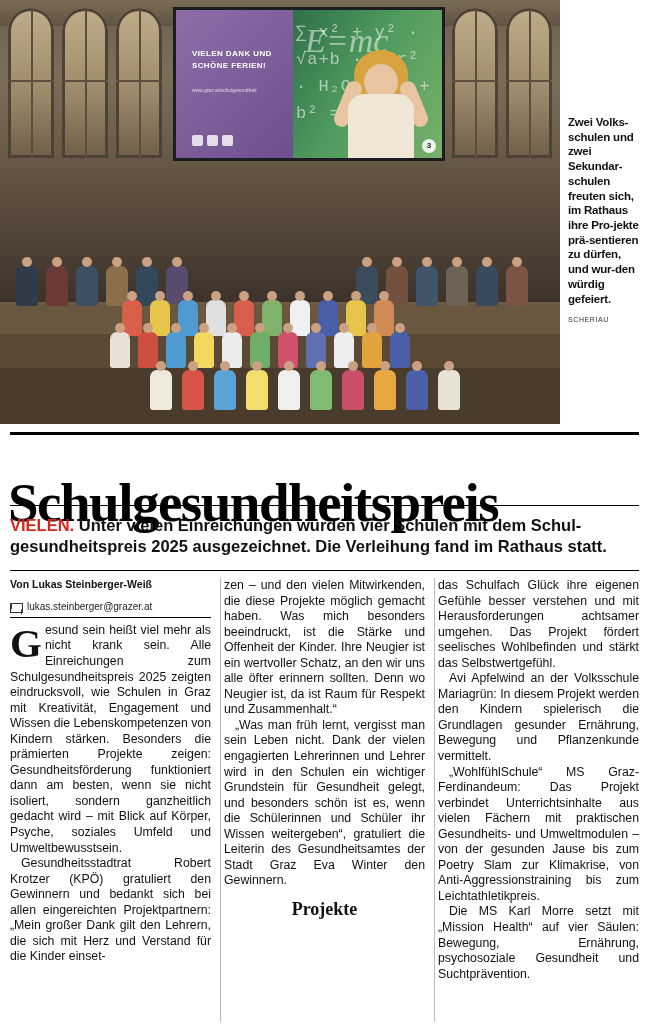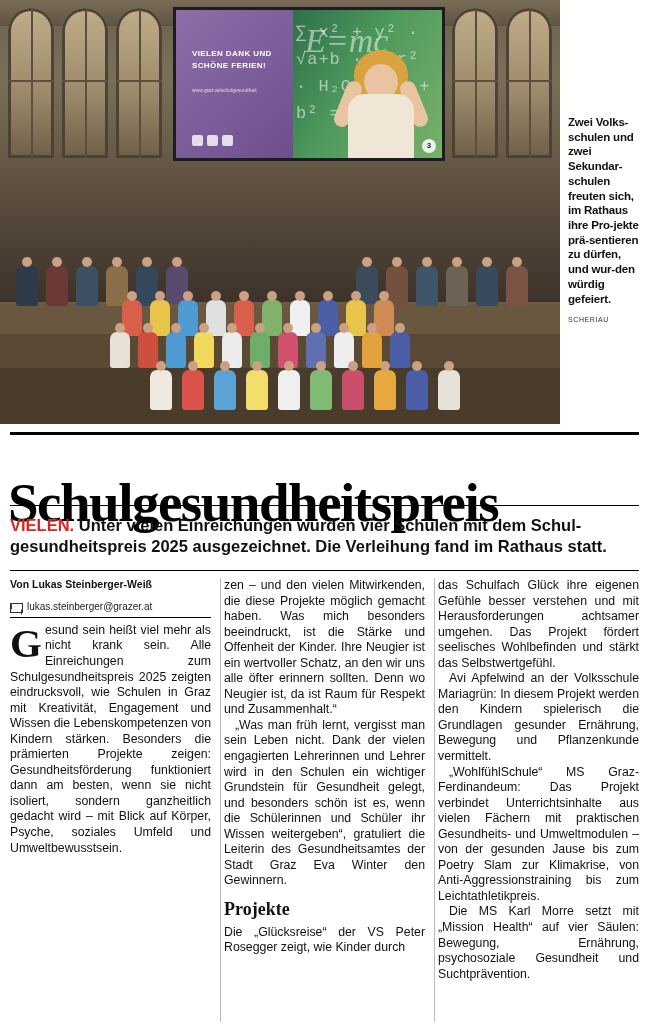--- a/index.html
+++ b/index.html
@@ -375,20 +375,21 @@
     font-weight: bold;
     font-size: 41px;
     line-height: 32px;
     padding: 3px 3px 0 0;
     margin-top: 1px;
   }
   .subhead {
     font-family: "Liberation Serif", serif;
     font-weight: bold;
     font-size: 18px;
+    text-align: center;
     margin: 9px 0 4px 0;
   }
   .divider-v {
     position: absolute;
     top: 578px;
     width: 1px;
     height: 444px;
     background: #bbb;
   }
 </style>
@@ -593,27 +594,27 @@
   <div class="columns">
 
     <div class="col">
       <div class="byline">Von Lukas Steinberger-Weiß</div>
       <div class="mail">
         <span class="env"></span>
         <span>lukas.steinberger@grazer.at</span>
       </div>
       <div class="byline-rule"></div>
       <p class="first"><span class="dropcap">G</span><span>esund sein heißt viel mehr als nicht krank sein. Alle Einreichungen zum Schulgesundheitspreis 2025 zeigten eindrucksvoll, wie Schulen in Graz mit Kreativität, Engagement und Wissen die Lebenskompetenzen von Kindern stärken. Besonders die prämierten Projekte zeigen: Gesundheitsförderung funktioniert dann am besten, wenn sie nicht isoliert, sondern ganzheitlich gedacht wird – mit Blick auf Körper, Psyche, soziales Umfeld und Umweltbewusstsein.</span></p>
+      <p>Gesundheitsstadtrat Robert Krotzer (KPÖ) gratuliert den Gewinnern und bedankt sich bei allen eingereichten Projektpartnern: „Mein großer Dank gilt den Lehrern, die sich mit Herz und Verstand für die Kinder einset-</p>
     </div>
 
     <div class="col">
       <p class="first">zen – und den vielen Mitwirkenden, die diese Projekte möglich gemacht haben. Was mich besonders beeindruckt, ist die Stärke und Offenheit der Kinder. Ihre Neugier ist ein wertvoller Schatz, an den wir uns alle öfter erinnern sollten. Denn wo Neugier ist, da ist Raum für Respekt und Zusammenhalt.“</p>
       <p>„Was man früh lernt, vergisst man sein Leben nicht. Dank der vielen engagierten Lehrerinnen und Lehrer wird in den Schulen ein wichtiger Grundstein für Gesundheit gelegt, und besonders schön ist es, wenn die Schülerinnen und Schüler ihr Wissen weitergeben“, gratuliert die Leiterin des Gesundheitsamtes der Stadt Graz Eva Winter den Gewinnern.</p>
       <div class="subhead">Projekte</div>
-      <p class="first">Die „Glücksreise“ der VS Peter Rosegger zeigt, wie Kinder durch</p>
     </div>
 
     <div class="col">
       <p class="first">das Schulfach Glück ihre eigenen Gefühle besser verstehen und mit Herausforderungen achtsamer umgehen. Das Projekt fördert seelisches Wohlbefinden und stärkt das Selbstwertgefühl.</p>
       <p>Avi Apfelwind an der Volksschule Mariagrün: In diesem Projekt werden den Kindern spielerisch die Grundlagen gesunder Ernährung, Bewegung und Pflanzenkunde vermittelt.</p>
       <p>„WohlfühlSchule“ MS Graz-Ferdinandeum: Das Projekt verbindet Unterrichtsinhalte aus vielen Fächern mit praktischen Gesundheits- und Umweltmodulen – von der gesunden Jause bis zum Poetry Slam zur Klimakrise, von Anti-Aggressionstraining bis zum Leichtathletikpreis.</p>
       <p>Die MS Karl Morre setzt mit „Mission Health“ auf vier Säulen: Bewegung, Ernährung, psychosoziale Gesundheit und Suchtprävention.</p>
     </div>
 
   </div>

